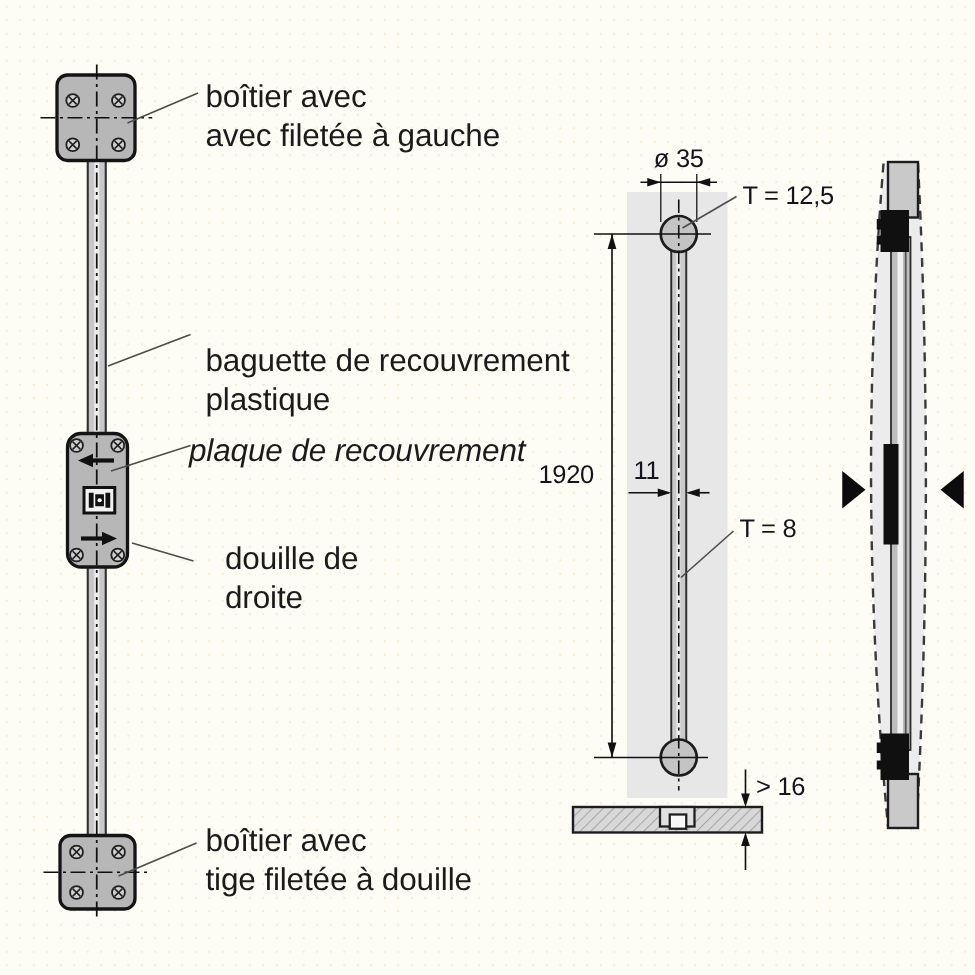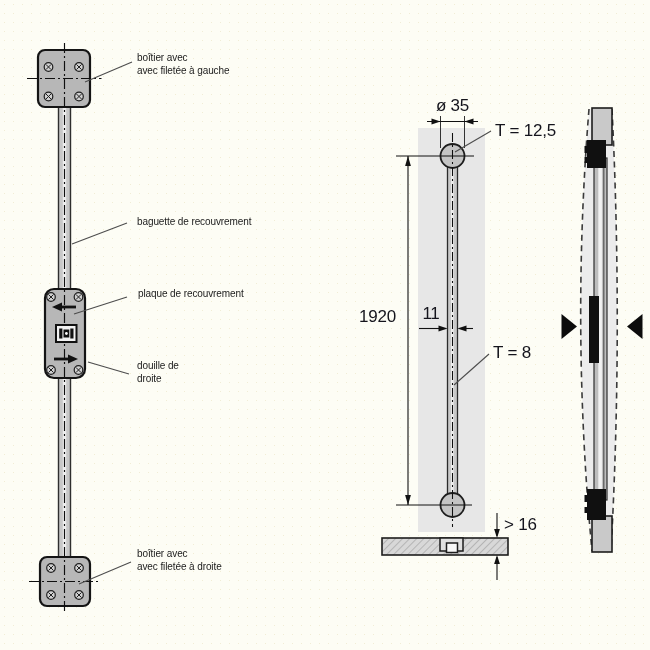--- a/index.html
+++ b/index.html
@@ -5,21 +5,21 @@
   html,body{margin:0;padding:0;}
   body{background:#ffffff;font-family:"Liberation Sans",sans-serif;}
   .stage{
     position:relative;width:650px;height:650px;overflow:hidden;
     background-color:#fdfdf5;
     background-image:radial-gradient(#f1edd6 0.8px, rgba(0,0,0,0) 0.9px);
     background-size:9px 9px;
   }
   .stage svg{position:absolute;left:0;top:0;}
   .callout{
-    position:absolute;color:#1b1b1b;font-size:10px;line-height:1.26;
+    position:absolute;color:#1b1b1b;font-size:21px;line-height:1.26;
     letter-spacing:-0.1px;white-space:nowrap;
   }
   .callout span{display:block;}
   text{
     font-family:"Liberation Sans",sans-serif;
     fill:#14141c;font-size:17px;letter-spacing:-0.2px;
   }
 </style>
 </head>
 <body>
@@ -175,28 +175,29 @@
 
       <polygon points="561.5,314 561.5,339 577,326.5" fill="#0c0c0c"></polygon>
       <polygon points="642.5,314 642.5,339 627,326.5" fill="#0c0c0c"></polygon>
     </g>
   </svg>
 
   <div class="callout" style="left:137px;top:52px;">
     <span>boîtier avec</span>
     <span>avec filetée à gauche</span>
   </div>
-  <div class="callout" style="left:137px;top:216px;">
+  <div class="callout" style="left:137px;top:228px;">
     <span>baguette de recouvrement</span>
-  </div>
-  <div class="callout" style="left:138px;top:288px;">
+    <span>plastique</span>
+  </div>
+  <div class="callout" style="left:126px;top:288px;font-style:italic;">
     <span>plaque de recouvrement</span>
   </div>
-  <div class="callout" style="left:137px;top:360px;">
+  <div class="callout" style="left:150px;top:360px;">
     <span>douille de</span>
     <span>droite</span>
   </div>
   <div class="callout" style="left:137px;top:548px;">
     <span>boîtier avec</span>
-    <span>avec filetée à droite</span>
+    <span>tige filetée à douille</span>
   </div>
 
 </div>
 
 </body></html>

